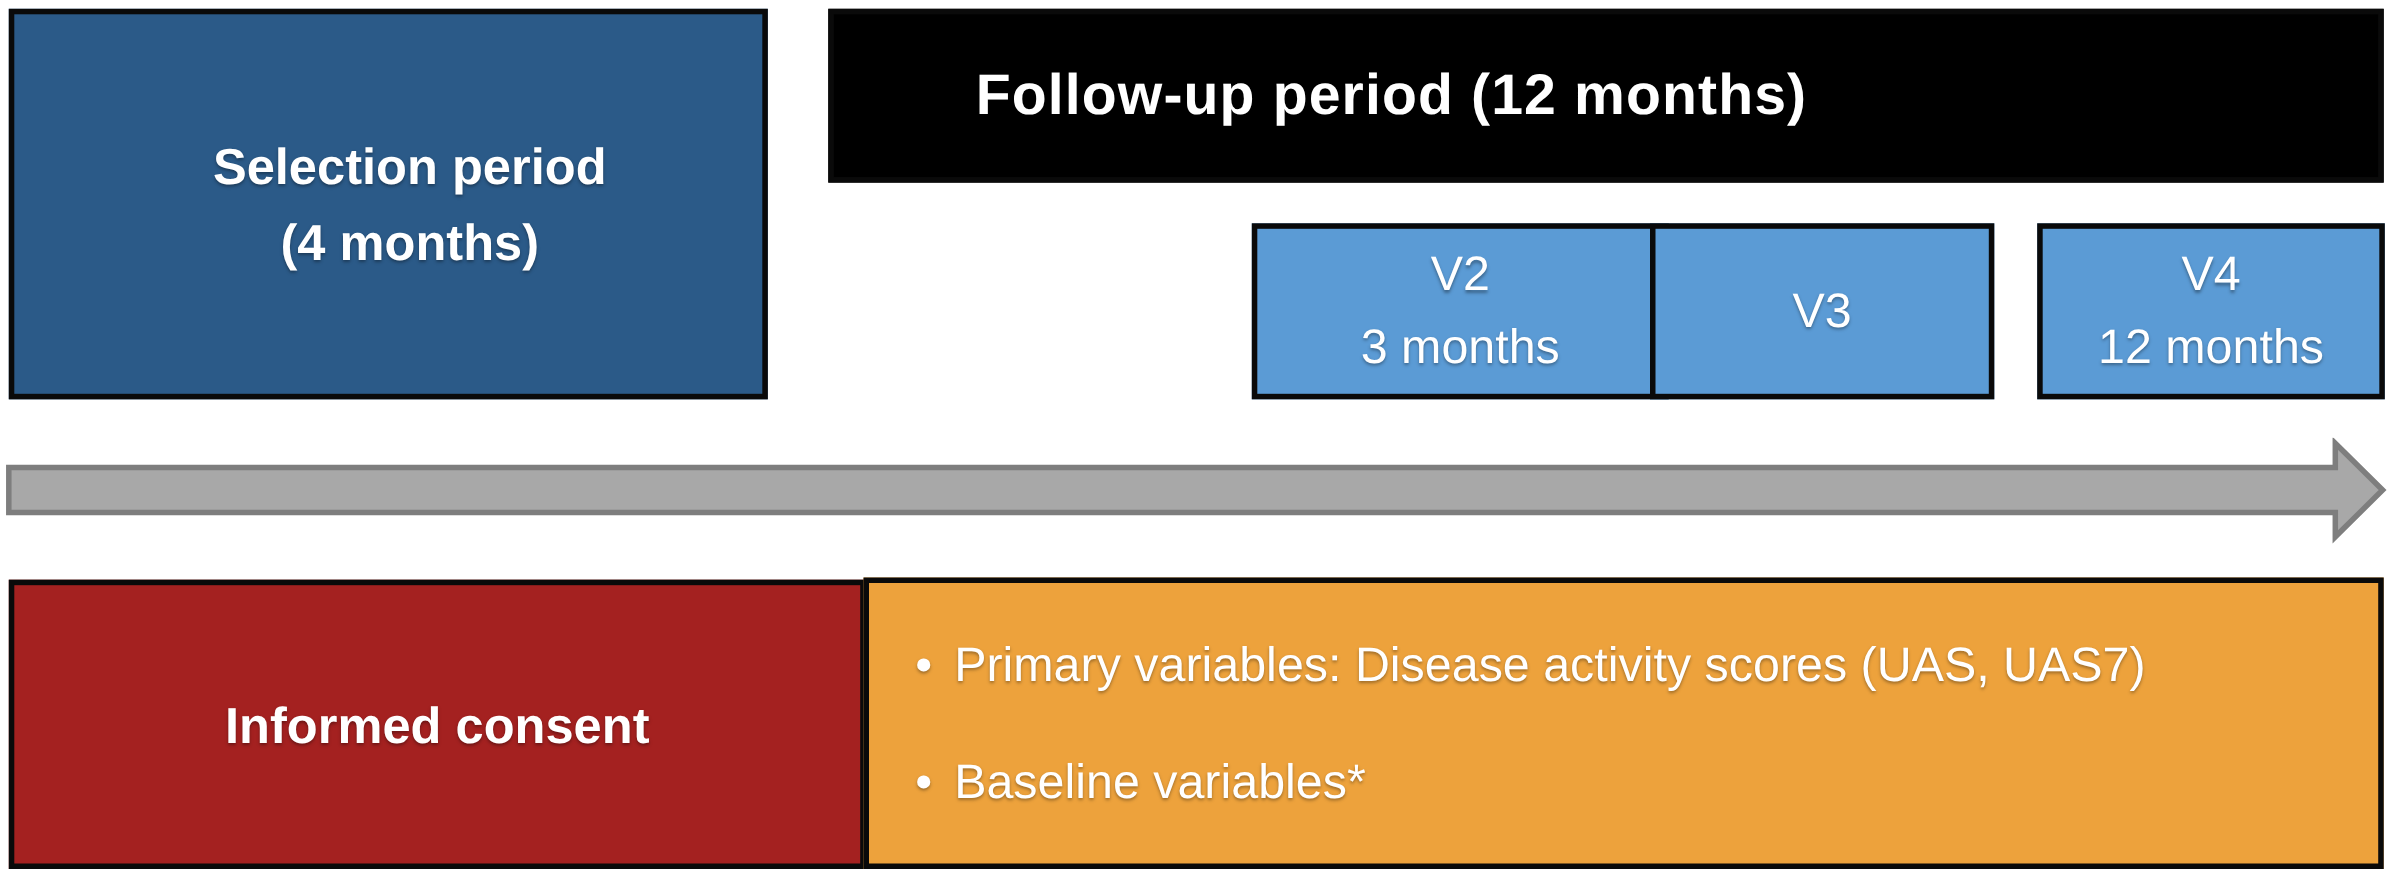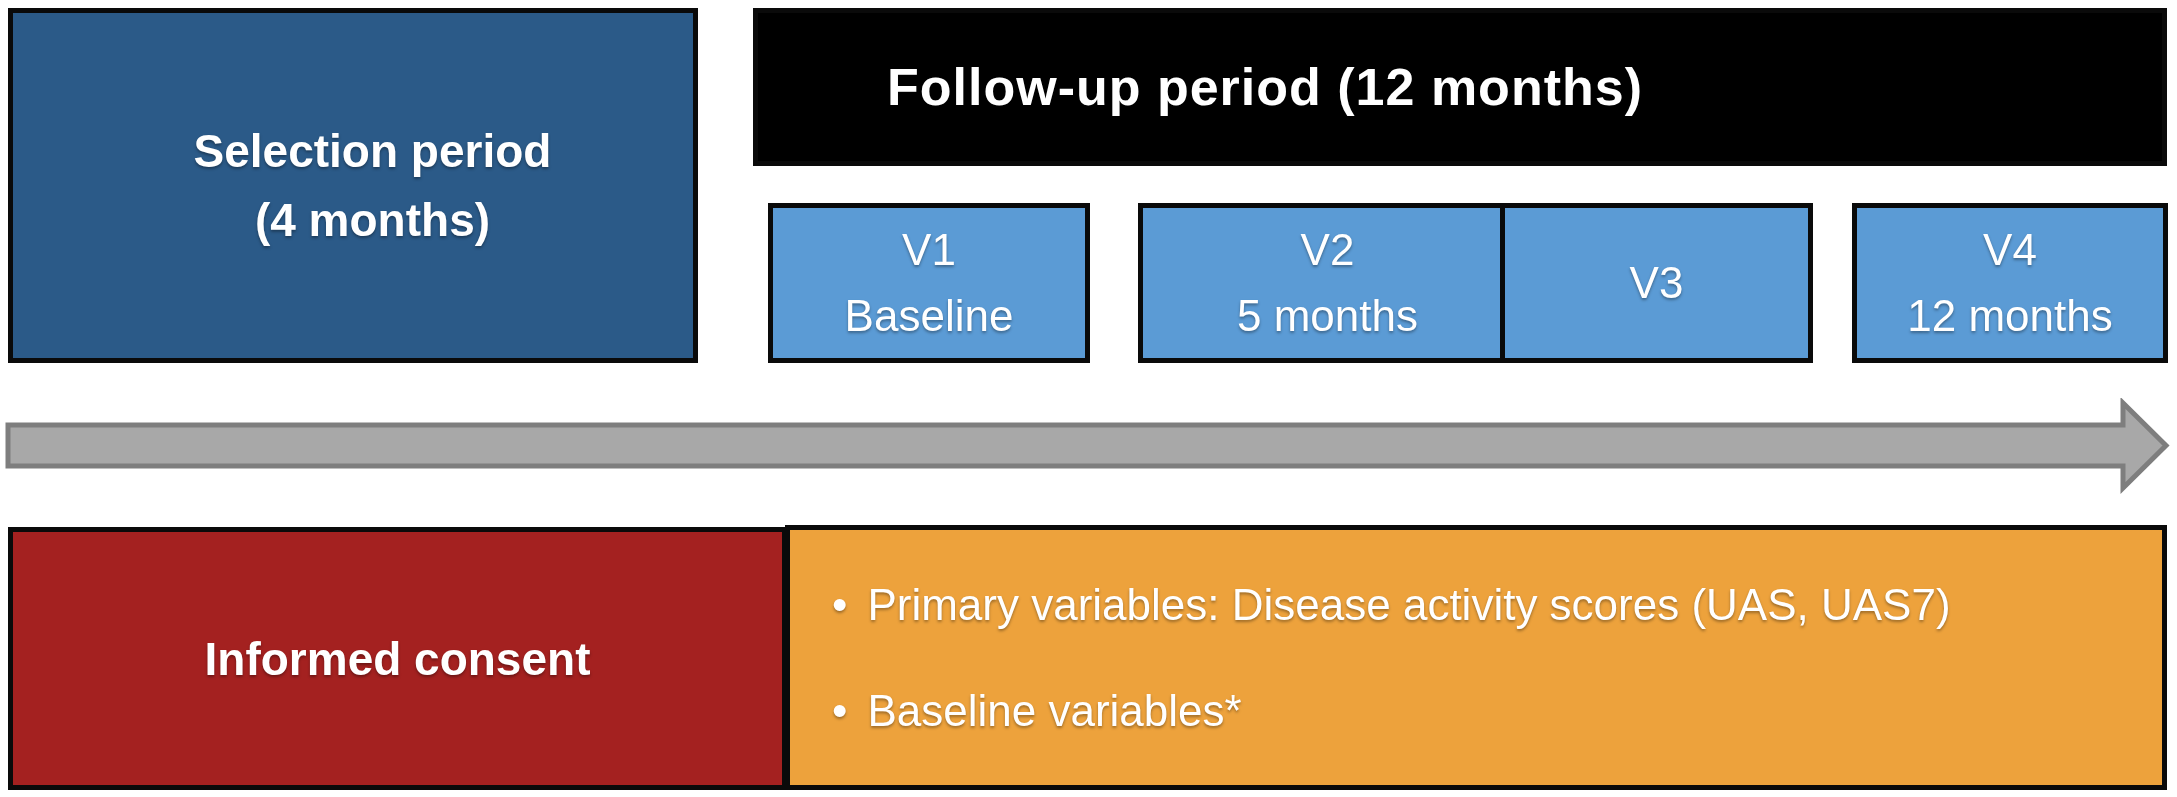--- a/index.html
+++ b/index.html
@@ -104,27 +104,23 @@
 
   <div class="box selection-box">
     <span>Selection period</span>
     <span>(4 months)</span>
   </div>
 
   <div class="box followup-header">
     <span>Follow-up period (12 months)</span>
   </div>
 
-  <div class="box visit-box visit-v1">
-    <span>V1</span>
-    <span>Baseline</span>
-  </div>
   <div class="box visit-box visit-v2">
     <span>V2</span>
-    <span>5 months</span>
+    <span>3 months</span>
   </div>
   <div class="box visit-box visit-v3">
     <span>V3</span>
   </div>
   <div class="box visit-box visit-v4">
     <span>V4</span>
     <span>12 months</span>
   </div>
 
   <svg class="timeline-arrow" viewBox="0 0 2177 100" xmlns="http://www.w3.org/2000/svg" aria-hidden="true">

